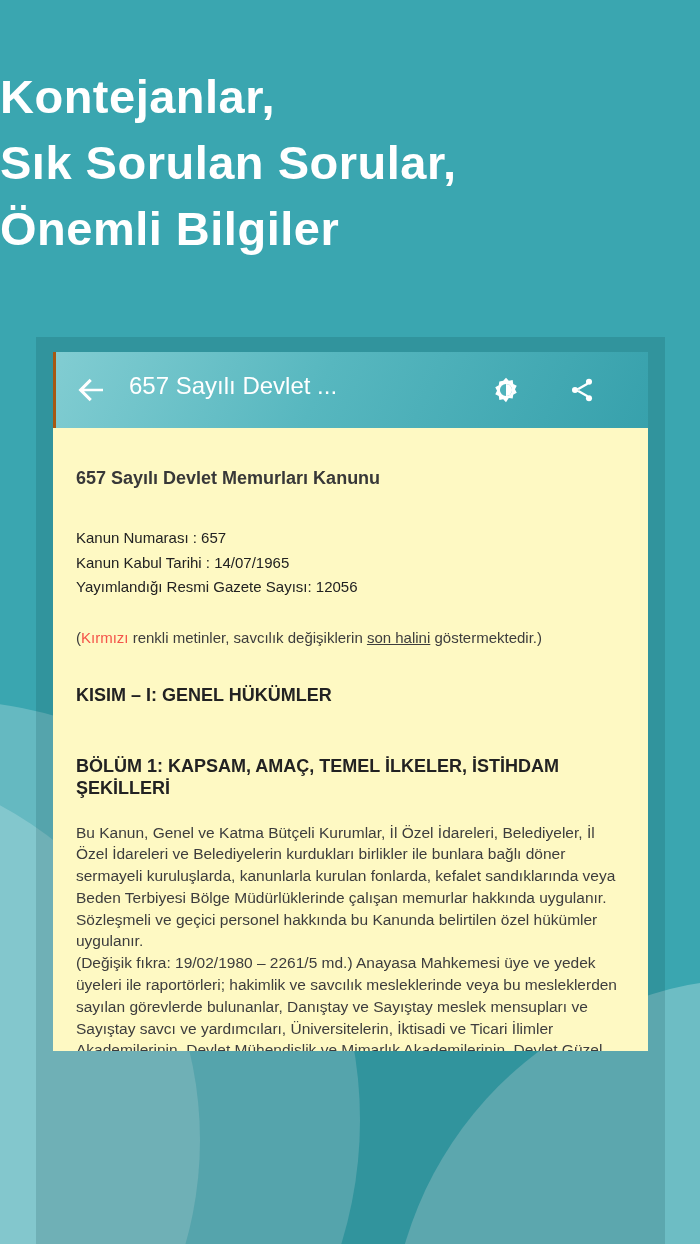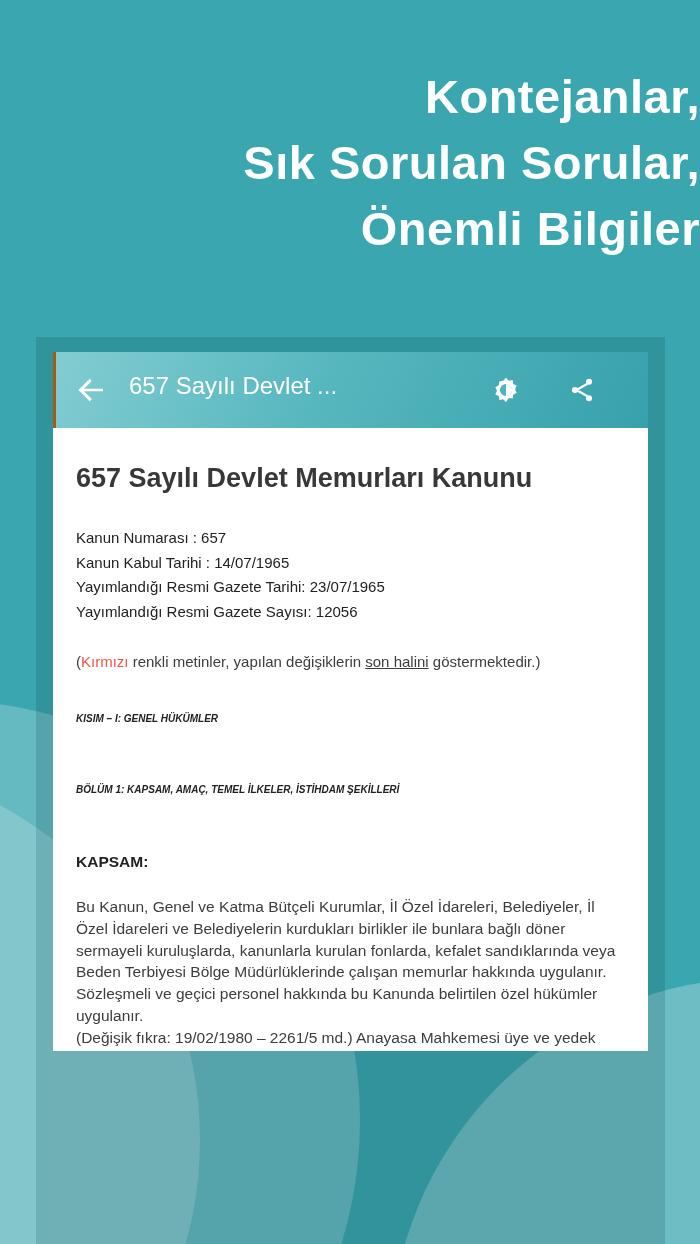--- a/index.html
+++ b/index.html
@@ -6,45 +6,45 @@
   body{font-family:"Liberation Sans", sans-serif;}
   .page{position:relative;width:700px;height:1244px;background:#3AA6B0;overflow:hidden;}
 
   
   .deco{position:absolute;border-radius:50%;background:rgba(255,255,255,0.22);}
   .deco.left-big{width:840px;height:840px;left:-480px;top:700px;}
   .deco.left-small{width:760px;height:760px;left:-560px;top:760px;background:rgba(255,255,255,0.20);}
   .deco.right{width:740px;height:740px;left:390px;top:978px;background:rgba(255,255,255,0.26);}
 
   
-  .banner{position:absolute;top:64px;left:0;width:700px;text-align:right;color:#ffffff;
+  .banner{position:absolute;top:64px;left:0;width:700px;text-align:left;color:#ffffff;
           font-weight:bold;font-size:47px;line-height:66px;letter-spacing:0.5px;}
 
   
   .card-shadow{position:absolute;left:36px;top:337px;width:629px;height:907px;background:rgba(8,56,62,0.16);}
-  .card{position:absolute;left:53px;top:352px;width:595px;height:699px;background:#ffffff;overflow:hidden;}
+  .card{position:absolute;left:53px;top:352px;width:595px;height:699px;background:#fef9c3;overflow:hidden;}
 
   
   .appbar{position:relative;height:76px;background:linear-gradient(115deg,#82CDD2 0%,#57B7BF 45%,#37A1AC 100%);}
   .appbar .accent{position:absolute;left:0;top:0;width:3px;height:76px;background:#A75812;}
   .appbar .back{position:absolute;left:22px;top:22px;width:32px;height:32px;border:none;background:transparent;padding:0;cursor:pointer;}
   .appbar .title{position:absolute;left:76px;top:20px;color:#ffffff;font-size:24px;font-weight:400;white-space:nowrap;}
   .iconbtn{position:absolute;top:24px;width:28px;height:28px;border:none;background:transparent;padding:0;cursor:pointer;}
   .iconbtn.theme{right:128px;}
   .iconbtn.share{right:52px;}
 
   
   .doc{position:relative;padding:0 20px 0 23px;color:#3D3D3D;font-size:15.5px;line-height:22px;}
-  .doc-title{margin:34px 0 0 0;font-size:27px;line-height:32px;font-weight:bold;color:#383838;}
+  .doc-title{margin:34px 0 0 0;font-size:18px;line-height:32px;font-weight:bold;color:#383838;}
   .red-heading{margin-top:29px;text-align:center;font-size:17px;font-weight:bold;}
   .meta{margin-top:32px;font-weight:normal;color:#222222;font-size:15px;line-height:24.5px;}
   .meta div{white-space:nowrap;}
   .note{margin-top:27px;font-size:15px;color:#3D3D3D;}
   .note .u{text-decoration:underline;}
-  .sect{margin-top:35px;font-weight:bold;color:#222222;font-size:10px;font-style:italic;}
+  .sect{margin-top:35px;font-weight:bold;color:#222222;font-size:18px;}
   .sect.gap{margin-top:49px;}
   .kapsam{margin-top:49px;font-weight:bold;color:#222222;font-size:15.5px;line-height:23px;}
   .madde{margin:0;font-size:15.5px;line-height:23px;color:#3D3D3D;}
   .madde b{color:#222222;}
   .body-par{margin:0;font-size:15.5px;line-height:21.8px;color:#3D3D3D;}
   .body-par.first{margin-top:23px;}
 </style>
 </head>
 <body>
 
@@ -100,33 +100,31 @@
     </div>
 
     <div class="doc">
 
       <h1 class="doc-title">657 Sayılı Devlet Memurları Kanunu</h1>
 
 
       <div class="meta">
         <div>Kanun Numarası : 657</div>
         <div>Kanun Kabul Tarihi : 14/07/1965</div>
-        <div>Yayımlandığı Resmi Gazete Tarihi: 23/07/1965</div>
         <div>Yayımlandığı Resmi Gazete Sayısı: 12056</div>
       </div>
 
       <div class="note">
-        <span>(</span><span style="color:#F4544A;text-align:center;">Kırmızı</span><span> renkli metinler, yapılan değişiklerin </span><span class="u">son halini</span><span> göstermektedir.)</span>
+        <span>(</span><span style="color:#F4544A;text-align:center;">Kırmızı</span><span> renkli metinler, savcılık değişiklerin </span><span class="u">son halini</span><span> göstermektedir.)</span>
       </div>
 
       <div class="sect">KISIM – I: GENEL HÜKÜMLER</div>
 
       <div class="sect gap">BÖLÜM 1: KAPSAM, AMAÇ, TEMEL İLKELER, İSTİHDAM ŞEKİLLERİ</div>
 
-      <div class="kapsam">KAPSAM:</div>
 
 
       <p class="body-par first">Bu Kanun, Genel ve Katma Bütçeli Kurumlar, İl Özel İdareleri, Belediyeler, İl Özel İdareleri ve Belediyelerin kurdukları birlikler ile bunlara bağlı döner sermayeli kuruluşlarda, kanunlarla kurulan fonlarda, kefalet sandıklarında veya Beden Terbiyesi Bölge Müdürlüklerinde çalışan memurlar hakkında uygulanır.</p>
       <p class="body-par">Sözleşmeli ve geçici personel hakkında bu Kanunda belirtilen özel hükümler uygulanır.</p>
       <p class="body-par">(Değişik fıkra: 19/02/1980 – 2261/5 md.) Anayasa Mahkemesi üye ve yedek üyeleri ile raportörleri; hakimlik ve savcılık mesleklerinde veya bu mesleklerden sayılan görevlerde bulunanlar, Danıştay ve Sayıştay meslek mensupları ve Sayıştay savcı ve yardımcıları, Üniversitelerin, İktisadi ve Ticari İlimler Akademilerinin, Devlet Mühendislik ve Mimarlık Akademilerinin, Devlet Güzel Sanatlar Akademilerinin, Türkiye ve Orta – Doğu Amme İdaresi Enstitüsünün öğretim üye ve yardımcıları, Cumhurbaşkanlığı Senfoni Orkestrası üyeleri, Genelkurmay Mehtaran Bölüğü Sanatkarları, Devlet Tiyatrosu ile Devlet Opera va Balesi ve Belediye Opera ve tiyatroları ile şehir ve belediye konservatuvar ve orkestralarının sanatkar memurları, uzman memurları, uygulatıcı uzman memurları ve</p>
 
     </div>
   </div>
 </div>
 

